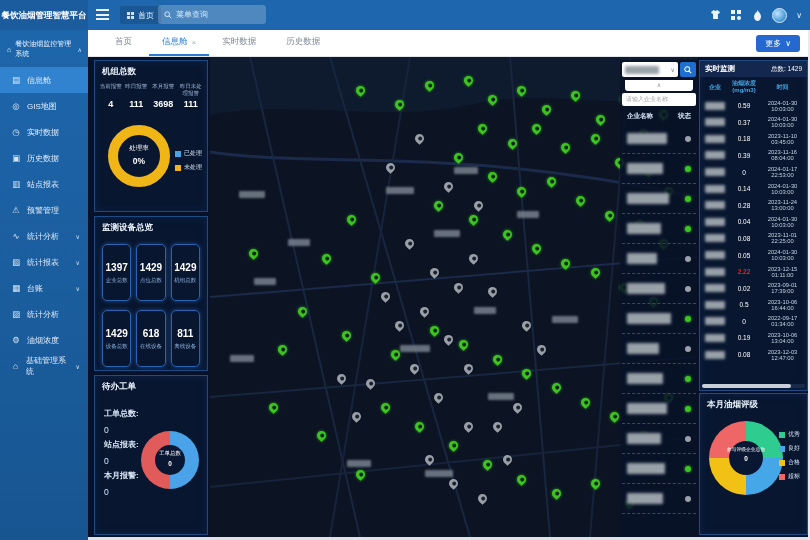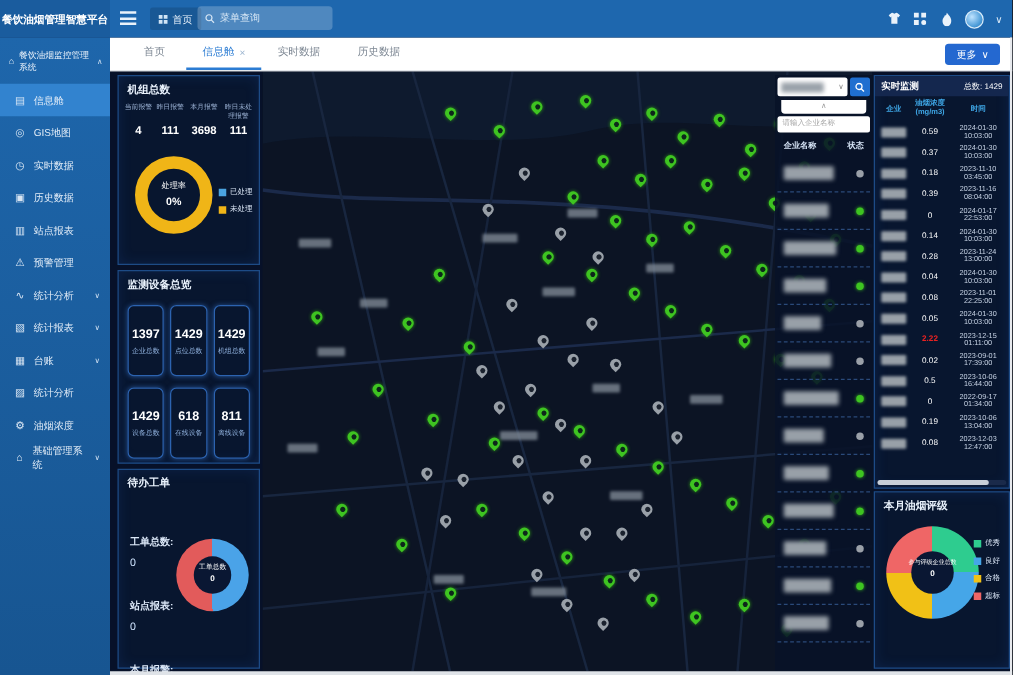--- a/index.html
+++ b/index.html
@@ -68,21 +68,21 @@
   .p-dev { left:94px; top:216px; width:114px; height:155px; }
   .dev-grid { display:grid; grid-template-columns:repeat(3,1fr); gap:9px 5px; padding:7px 7px; }
   .dev-box { height:57px; border:1px solid #2c63b0; border-radius:5px; box-shadow:0 0 4px rgba(60,130,230,.5);
              display:flex; flex-direction:column; align-items:center; justify-content:center; gap:4px; }
   .dev-box .vl { font-size:10px; font-weight:bold; color:#fff; }
   .dev-box .lb { font-size:5.5px; color:#8fb0dc; }
 
   
   .p-wo { left:94px; top:375px; width:114px; height:160px; }
   .wo-stats { position:absolute; left:9px; top:28px; }
-  .wo-stats .lb { font-size:8px; color:#dce8f8; font-weight:bold; margin-top:24px; }
+  .wo-stats .lb { font-size:8px; color:#dce8f8; font-weight:bold; margin-top:4px; }
   .wo-stats .vl { font-size:8.5px; color:#cfe4ff; margin-top:6px; }
   .wo-donut { position:absolute; right:8px; top:55px; width:58px; height:58px; border-radius:50%;
               background:conic-gradient(#4aa3e8 0 50%, #e25b5b 50% 100%); }
   .wo-donut::after { content:""; position:absolute; left:14px; top:14px; width:30px; height:30px; border-radius:50%; background:#0a1733; }
   .wo-center { position:absolute; right:8px; top:74px; width:58px; text-align:center; color:#fff; z-index:2; }
   .wo-center .t1 { font-size:5.5px; }
   .wo-center .t2 { font-size:6.5px; font-weight:bold; margin-top:3px; }
 
   
   .map { position:absolute; left:210px; top:57px; width:488px; height:480px; background:#0c1424; overflow:hidden; z-index:5; }

